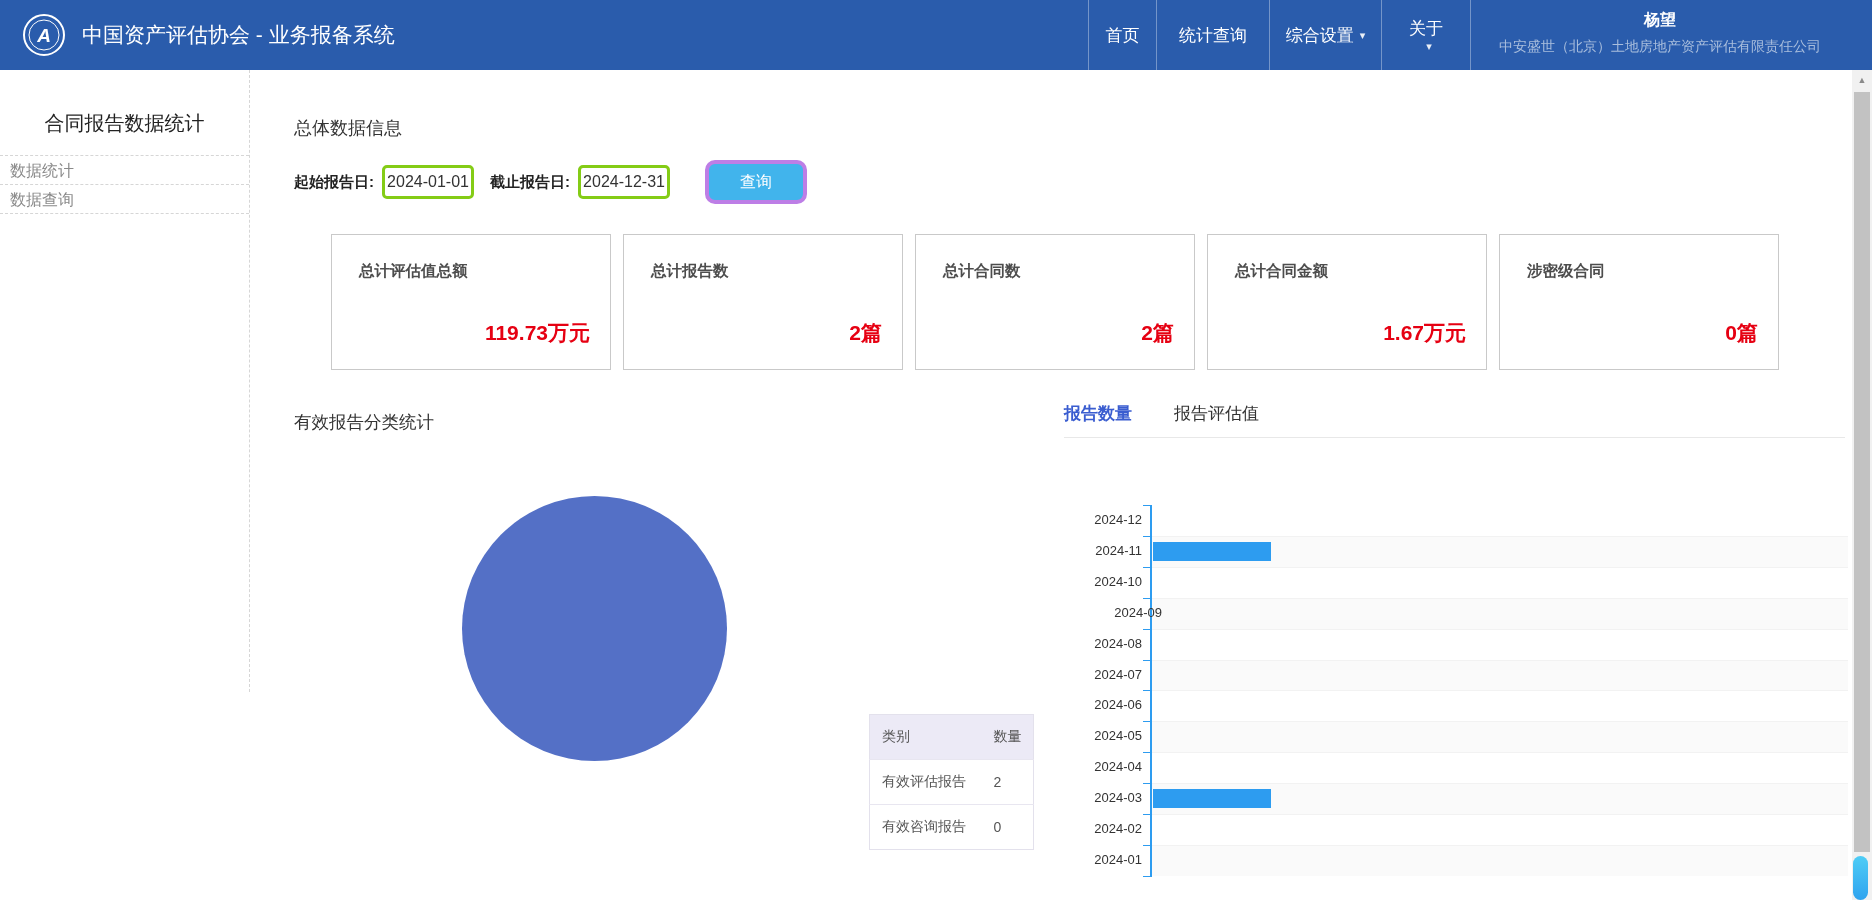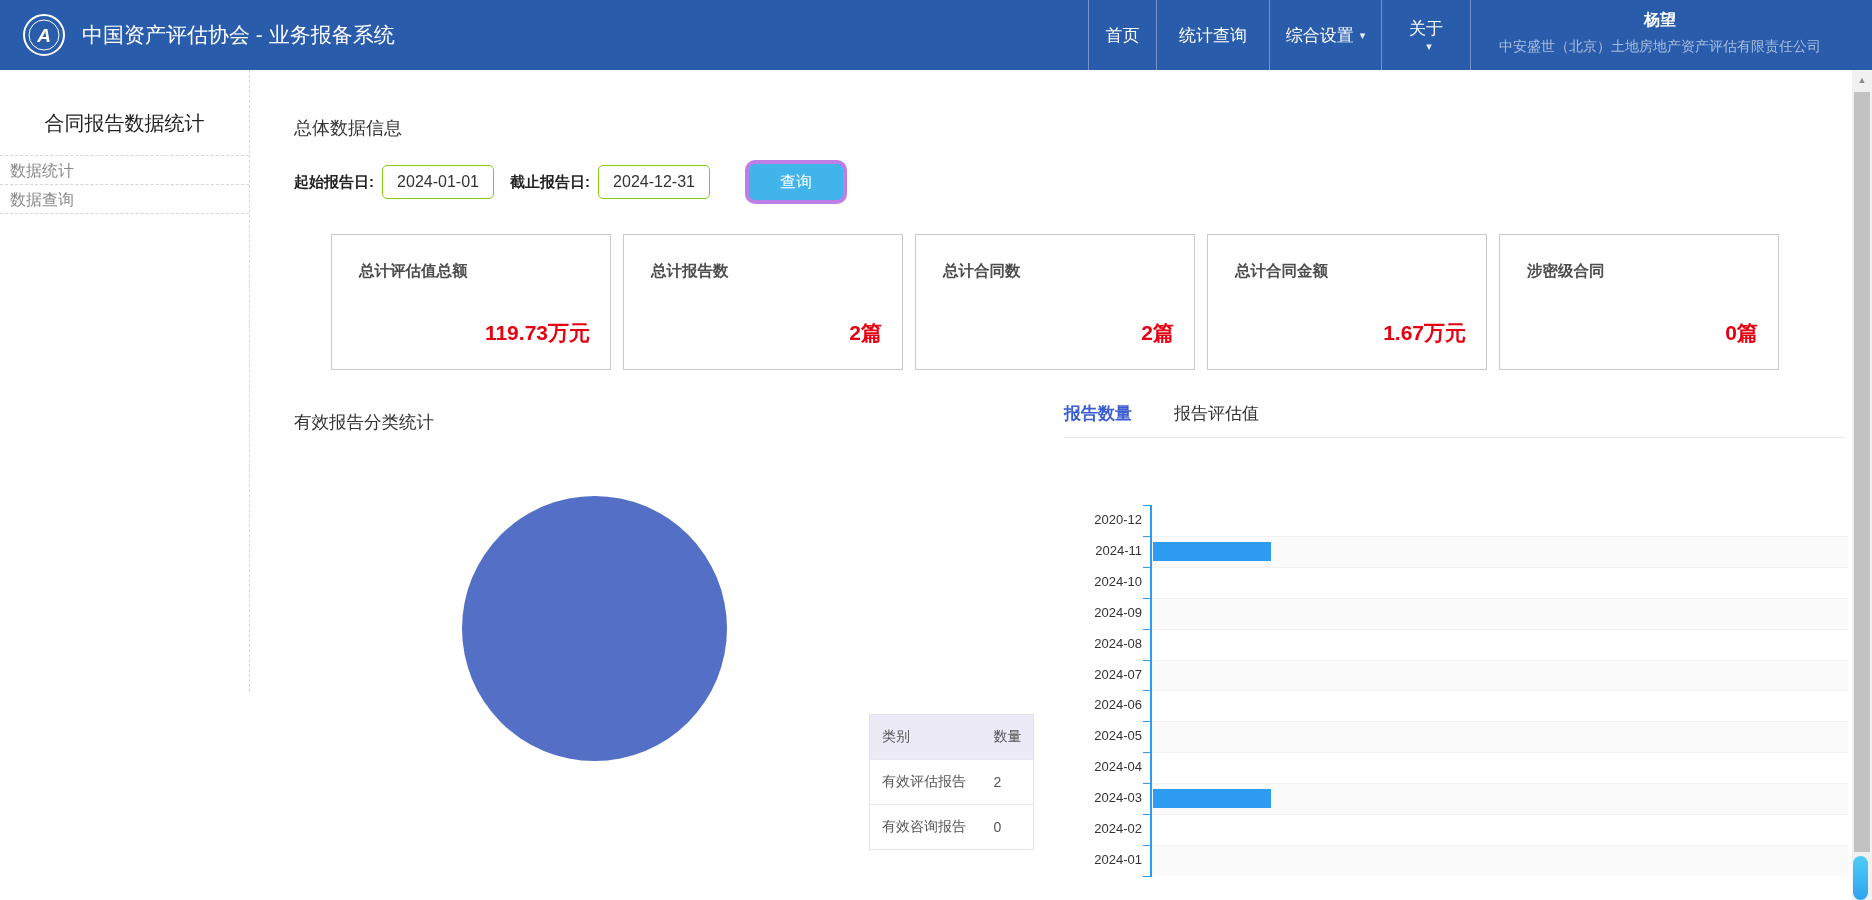--- a/index.html
+++ b/index.html
@@ -31,21 +31,21 @@
     color:#222; border-bottom:1px dashed #d6d6d6; }
   .sb-item { height:29px; line-height:29px; padding-left:10px; font-size:16px;
     color:#8a8a8a; border-bottom:1px dashed #d6d6d6; cursor:pointer; }
 
   
   .section-title { position:absolute; left:294px; top:116px; font-size:18px;
     font-weight:500; color:#333; }
   .filter-row { position:absolute; left:294px; top:160px; height:44px;
     display:flex; align-items:center; }
   .filter-label { font-size:15px; font-weight:bold; color:#222; margin-right:8px; white-space:nowrap; }
-  .date-input { width:112px; height:34px; border:1px solid #84cc16; border-radius:5px;
+  .date-input { width:92px; height:34px; border:3px solid #84cc16; border-radius:5px;
     font-size:16px; color:#333; text-align:center; outline:none; margin-right:16px;
     font-family:"Liberation Sans","DejaVu Sans",sans-serif; background:#fff; }
   .search-btn { margin-left:19px; width:102px; height:44px; border-radius:10px;
     border:4px solid #bd7ee6; background:#41b4ec; color:#fff; font-size:16px;
     cursor:pointer; font-family:"Liberation Sans","DejaVu Sans",sans-serif; }
 
   
   .cards { position:absolute; left:331px; top:234px; width:1460px; height:167px;
     display:flex; }
   .card { width:280px; height:136px; border:1px solid #c9c9c9; background:#fff;
@@ -193,30 +193,30 @@
 
     <div class="tabs">
       <div class="tab active">报告数量</div>
       <div class="tab">报告评估值</div>
     </div>
     <div class="tab-underline"></div>
 
     <div class="bar-chart">
       <div class="bc-axis"></div>
       <div>
-          <div class="bc-label" style="top: 0px; line-height: 30.9px;">2020-12</div>
+          <div class="bc-label" style="top: 0px; line-height: 30.9px;">2024-12</div>
           <div class="bc-stripe" style="top: 30.9px; height: 30.9px;"></div>
           <div class="bc-line" style="top: 30.9px;"></div>
           <div class="bc-label" style="top: 30.9px; line-height: 30.9px;">2024-11</div>
           <div class="bc-bar" style="top: 36.85px; width: 118px; background: rgb(45, 156, 240);"></div>
           <div class="bc-line" style="top: 61.8px;"></div>
           <div class="bc-label" style="top: 61.8px; line-height: 30.9px;">2024-10</div>
           <div class="bc-stripe" style="top: 92.7px; height: 30.9px;"></div>
           <div class="bc-line" style="top: 92.7px;"></div>
-          <div class="bc-label" style="top: 92.7px; line-height: 30.9px;">2024-09</div>
+          <div class="bc-label" style="top: 92.7px; line-height: 30.9px; margin-left: 20px;">2024-09</div>
           <div class="bc-line" style="top: 123.6px;"></div>
           <div class="bc-label" style="top: 123.6px; line-height: 30.9px;">2024-08</div>
           <div class="bc-stripe" style="top: 154.5px; height: 30.9px;"></div>
           <div class="bc-line" style="top: 154.5px;"></div>
           <div class="bc-label" style="top: 154.5px; line-height: 30.9px;">2024-07</div>
           <div class="bc-line" style="top: 185.4px;"></div>
           <div class="bc-label" style="top: 185.4px; line-height: 30.9px;">2024-06</div>
           <div class="bc-stripe" style="top: 216.3px; height: 30.9px;"></div>
           <div class="bc-line" style="top: 216.3px;"></div>
           <div class="bc-label" style="top: 216.3px; line-height: 30.9px;">2024-05</div>

